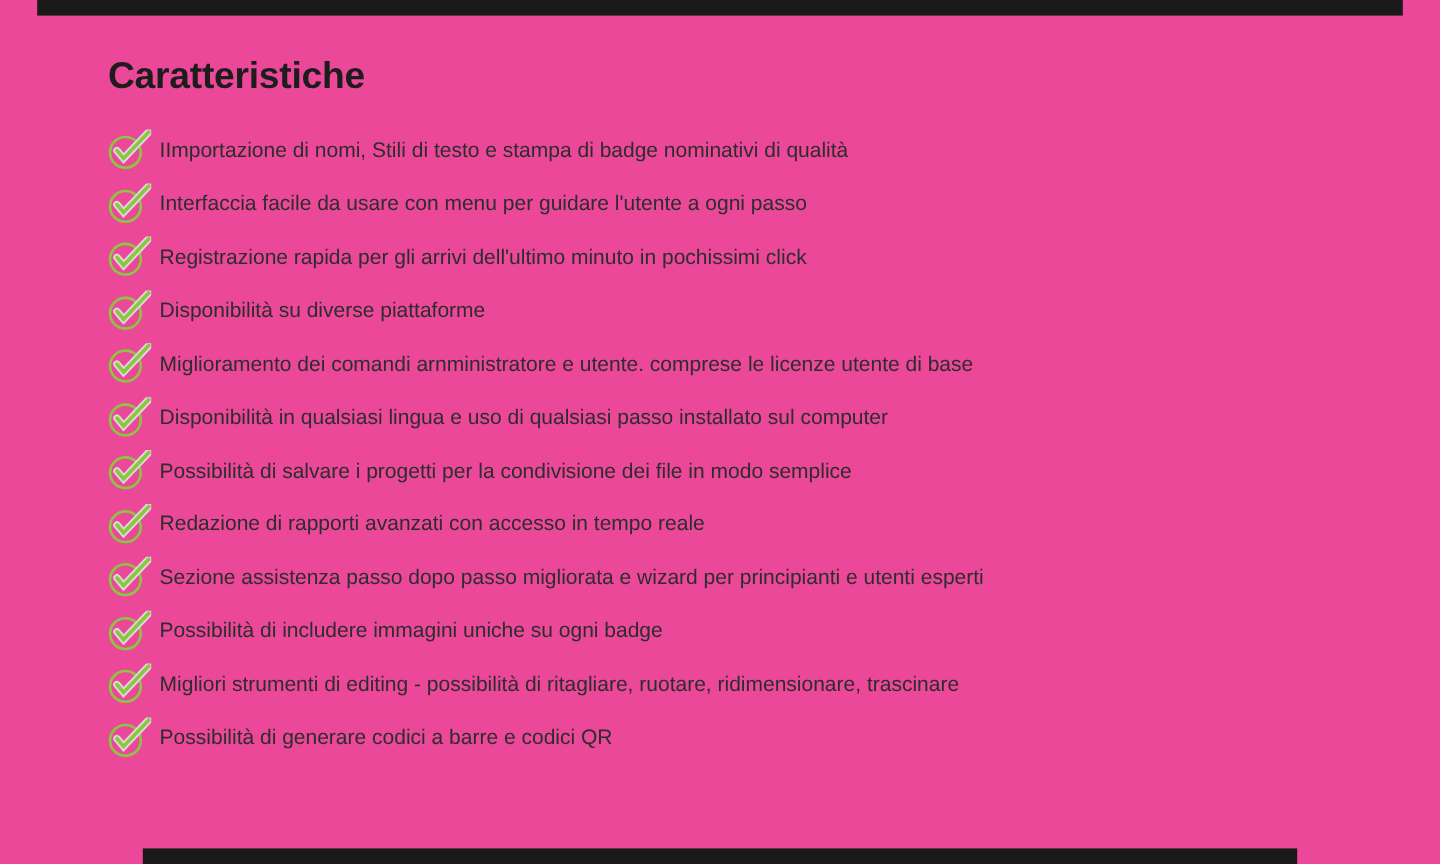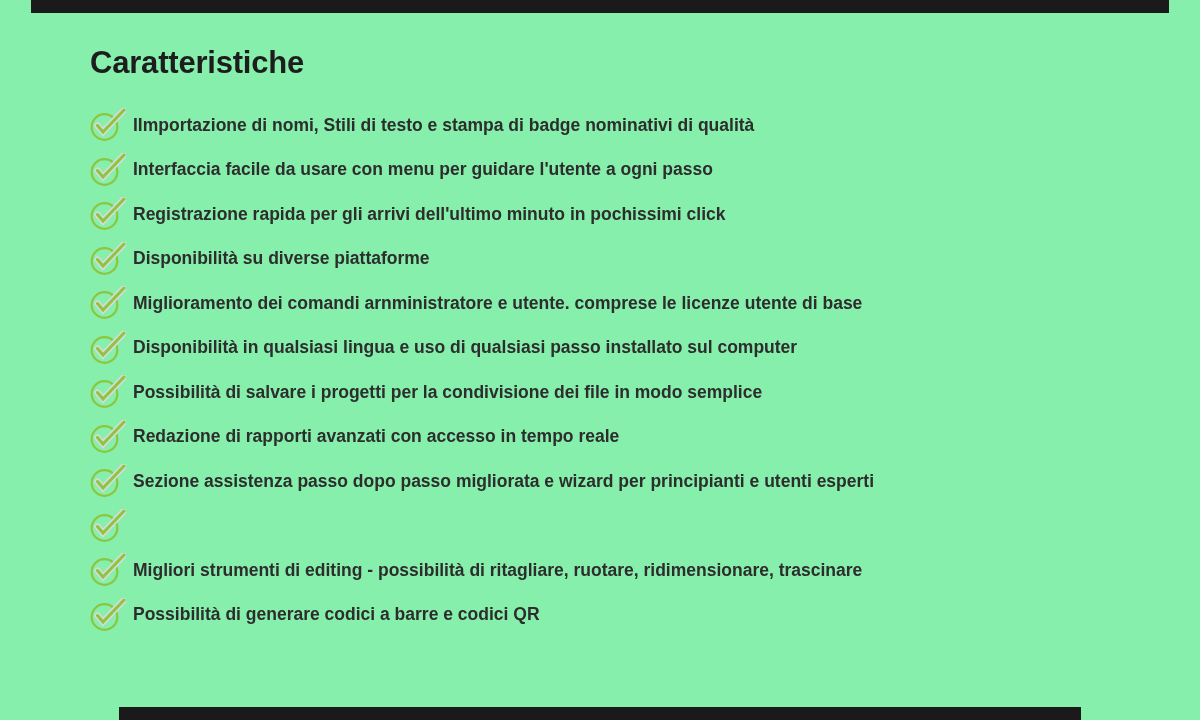--- a/index.html
+++ b/index.html
@@ -4,21 +4,21 @@
 <style>
   html, body { margin: 0; padding: 0; }
   body {
     font-family: "Liberation Sans", "DejaVu Sans", sans-serif;
     background: #d9d9d9;
   }
   .stage {
     position: relative;
     width: 1200px;
     height: 720px;
-    background: #86efac;
+    background: #ec4899;
     overflow: hidden;
   }
   .edge-bar {
     position: absolute;
     height: 13px;
     background: #1a1a1a;
   }
   .edge-bar.top    { top: 0;    left: 31px;  width: 1138px; }
   .edge-bar.bottom { bottom: 0; left: 119px; width: 962px;  }
   .content {
@@ -48,21 +48,21 @@
   }
   .ic {
     flex: 0 0 auto;
     width: 36px;
     height: 34px;
     line-height: 0;
   }
   .ic svg { display: block; }
   .txt {
     font-size: 17.5px;
-    font-weight: 700;
+    font-weight: 400;
     color: #2d2d2d;
     white-space: nowrap;
   }
 </style>
 </head>
 <body>
 
 <div class="stage">
   <div class="edge-bar top"></div>
 
@@ -162,20 +162,21 @@
         <span class="txt">Sezione assistenza passo dopo passo migliorata e wizard per principianti e utenti esperti</span>
       </li>
         <li>
         <span class="ic">
           <svg width="36" height="34" viewBox="0 0 36 34" xmlns="http://www.w3.org/2000/svg" aria-hidden="true">
             <circle cx="14.5" cy="19" r="12.8" fill="none" stroke="#8cc63f" stroke-width="2.2"></circle>
             <path d="M7.5 17.5 L13 24 L34 2" fill="none" stroke="#d9d9d9" stroke-width="6.2" stroke-linecap="round"></path>
             <path d="M7.5 17.5 L13 24 L34 2" fill="none" stroke="#8cc63f" stroke-width="3" stroke-linecap="round"></path>
           </svg>
         </span>
+        <span class="txt">Possibilità di includere immagini uniche su ogni badge</span>
       </li>
         <li>
         <span class="ic">
           <svg width="36" height="34" viewBox="0 0 36 34" xmlns="http://www.w3.org/2000/svg" aria-hidden="true">
             <circle cx="14.5" cy="19" r="12.8" fill="none" stroke="#8cc63f" stroke-width="2.2"></circle>
             <path d="M7.5 17.5 L13 24 L34 2" fill="none" stroke="#d9d9d9" stroke-width="6.2" stroke-linecap="round"></path>
             <path d="M7.5 17.5 L13 24 L34 2" fill="none" stroke="#8cc63f" stroke-width="3" stroke-linecap="round"></path>
           </svg>
         </span>
         <span class="txt">Migliori strumenti di editing - possibilità di ritagliare, ruotare, ridimensionare, trascinare</span>

